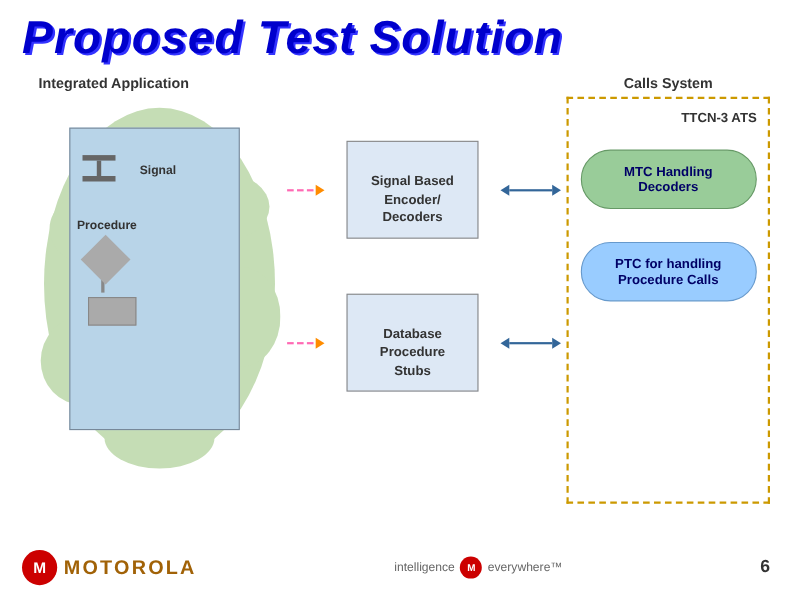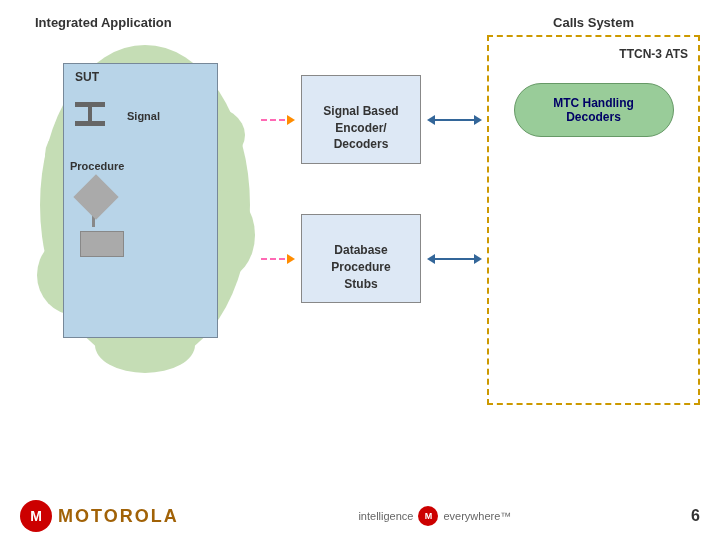--- a/index.html
+++ b/index.html
@@ -218,58 +218,58 @@
       display: flex;
       flex-direction: column;
       gap: 50px;
       margin-top: 60px;
       align-items: flex-start;
     }
 
     .center-block {
       display: flex;
       align-items: center;
-      gap: 6px;
+      gap: 20px;
     }
 
     .right-section {
       flex: 1;
     }
 
     .pink-dash {
       width: 6px;
       height: 2px;
       background: #ff69b4;
       margin: 0 1px;
     }
   </style>
 </head>
 <body>
 
 <div class="page">
 
+  <div class="title">Proposed Test Solution</div>
 
   <div class="full-diagram">
 
     <div class="left-section">
       <div class="integrated-app-label">Integrated Application</div>
 
       <div style="position:relative; width:220px; height:340px;">
 
         <svg width="220" height="340" style="position:absolute;top:0;left:0;z-index:0;">
           <ellipse cx="110" cy="170" rx="105" ry="160" fill="#c5ddb5"></ellipse>
           <ellipse cx="55" cy="120" rx="45" ry="35" fill="#c5ddb5"></ellipse>
           <ellipse cx="170" cy="100" rx="40" ry="30" fill="#c5ddb5"></ellipse>
           <ellipse cx="185" cy="200" rx="35" ry="45" fill="#c5ddb5"></ellipse>
           <ellipse cx="40" cy="240" rx="38" ry="40" fill="#c5ddb5"></ellipse>
           <ellipse cx="110" cy="310" rx="50" ry="28" fill="#c5ddb5"></ellipse>
         </svg>
 
         <div style="position:absolute;top:28px;left:28px;width:155px;height:275px;background:#b8d4e8;border:1.5px solid #778899;z-index:2;padding:6px;">
-          <div class="sut-label">SUT</div>
 
           <div class="signal-item" style="margin-top:18px;">
 
             <div class="signal-shape">
               <div class="signal-top"></div>
               <div class="signal-mid"></div>
               <div class="signal-bot"></div>
             </div>
             <div style="font-size:11px;font-weight:bold;color:#333;">Signal</div>
           </div>
@@ -338,20 +338,24 @@
     <div class="right-section">
       <div class="test-system-label">Calls System</div>
       <div class="test-system-border">
         <div class="ttcn-label">TTCN-3 ATS</div>
 
         <div class="oval-box oval-mtc">
           <span style="white-space:pre-line;">MTC Handling
 Decoders</span>
         </div>
 
+        <div class="oval-box oval-ptc" style="margin-top:30px;">
+          <span style="white-space:pre-line;">PTC for handling
+Procedure Calls</span>
+        </div>
       </div>
     </div>
 
   </div>
 
   <div class="footer">
     <div class="motorola-logo">
       <div class="motorola-m">M</div>
       <div class="motorola-text">MOTOROLA</div>
     </div>

